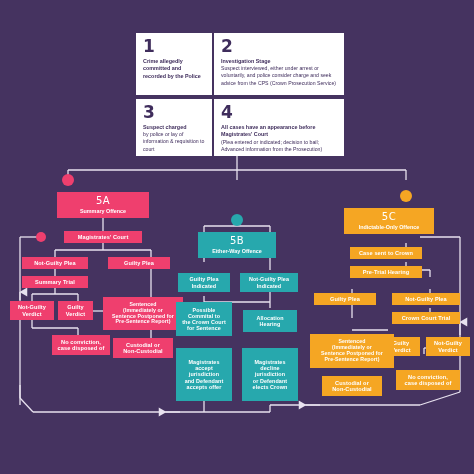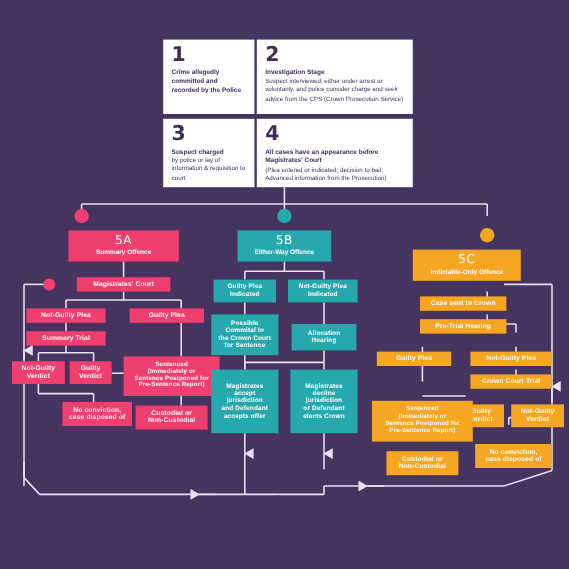--- a/index.html
+++ b/index.html
@@ -24,21 +24,21 @@
     align-items:center;
     justify-content:center;
     text-align:center;
     color:#ffffff;
     font-weight:bold;
     line-height:1.12;
     letter-spacing:.1px;
     padding:3px 2px;
   }
   .pink{background:#ef3f6e;}
-  .teal{background:#27a8ad;}
+  .teal{background:#27a8ad;margin-top:40px;}
   .orange{background:#f5a623;margin-top:16px;}
 
   
   .card{
     position:absolute;
     box-sizing:border-box;
     background:#ffffff;
     color:#3f2d5c;
     padding:5px 7px 5px 7px;
     text-align:left;

